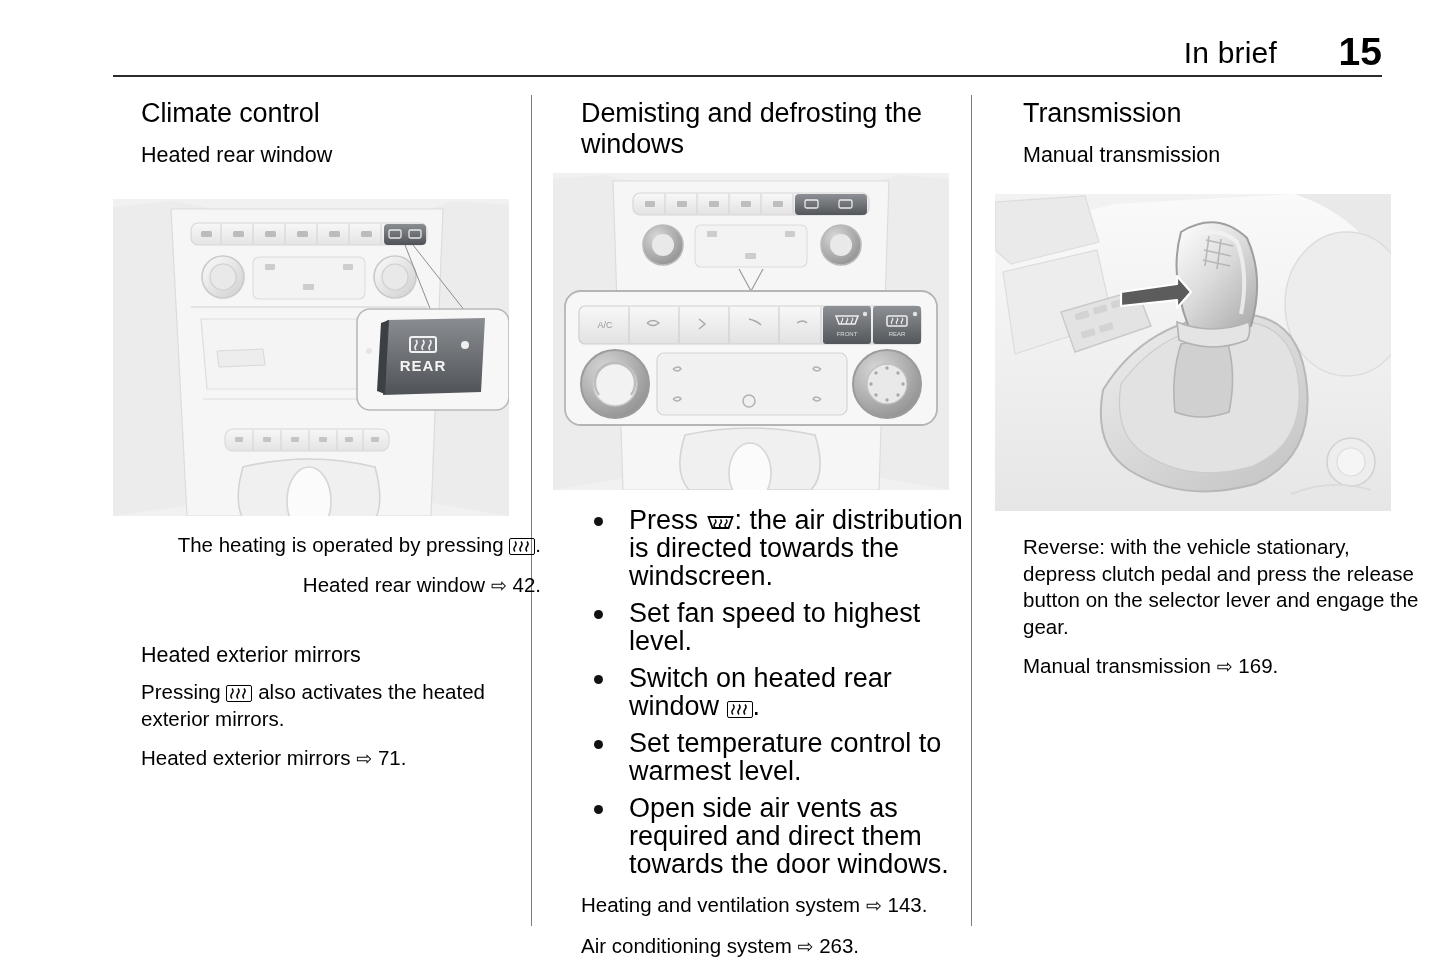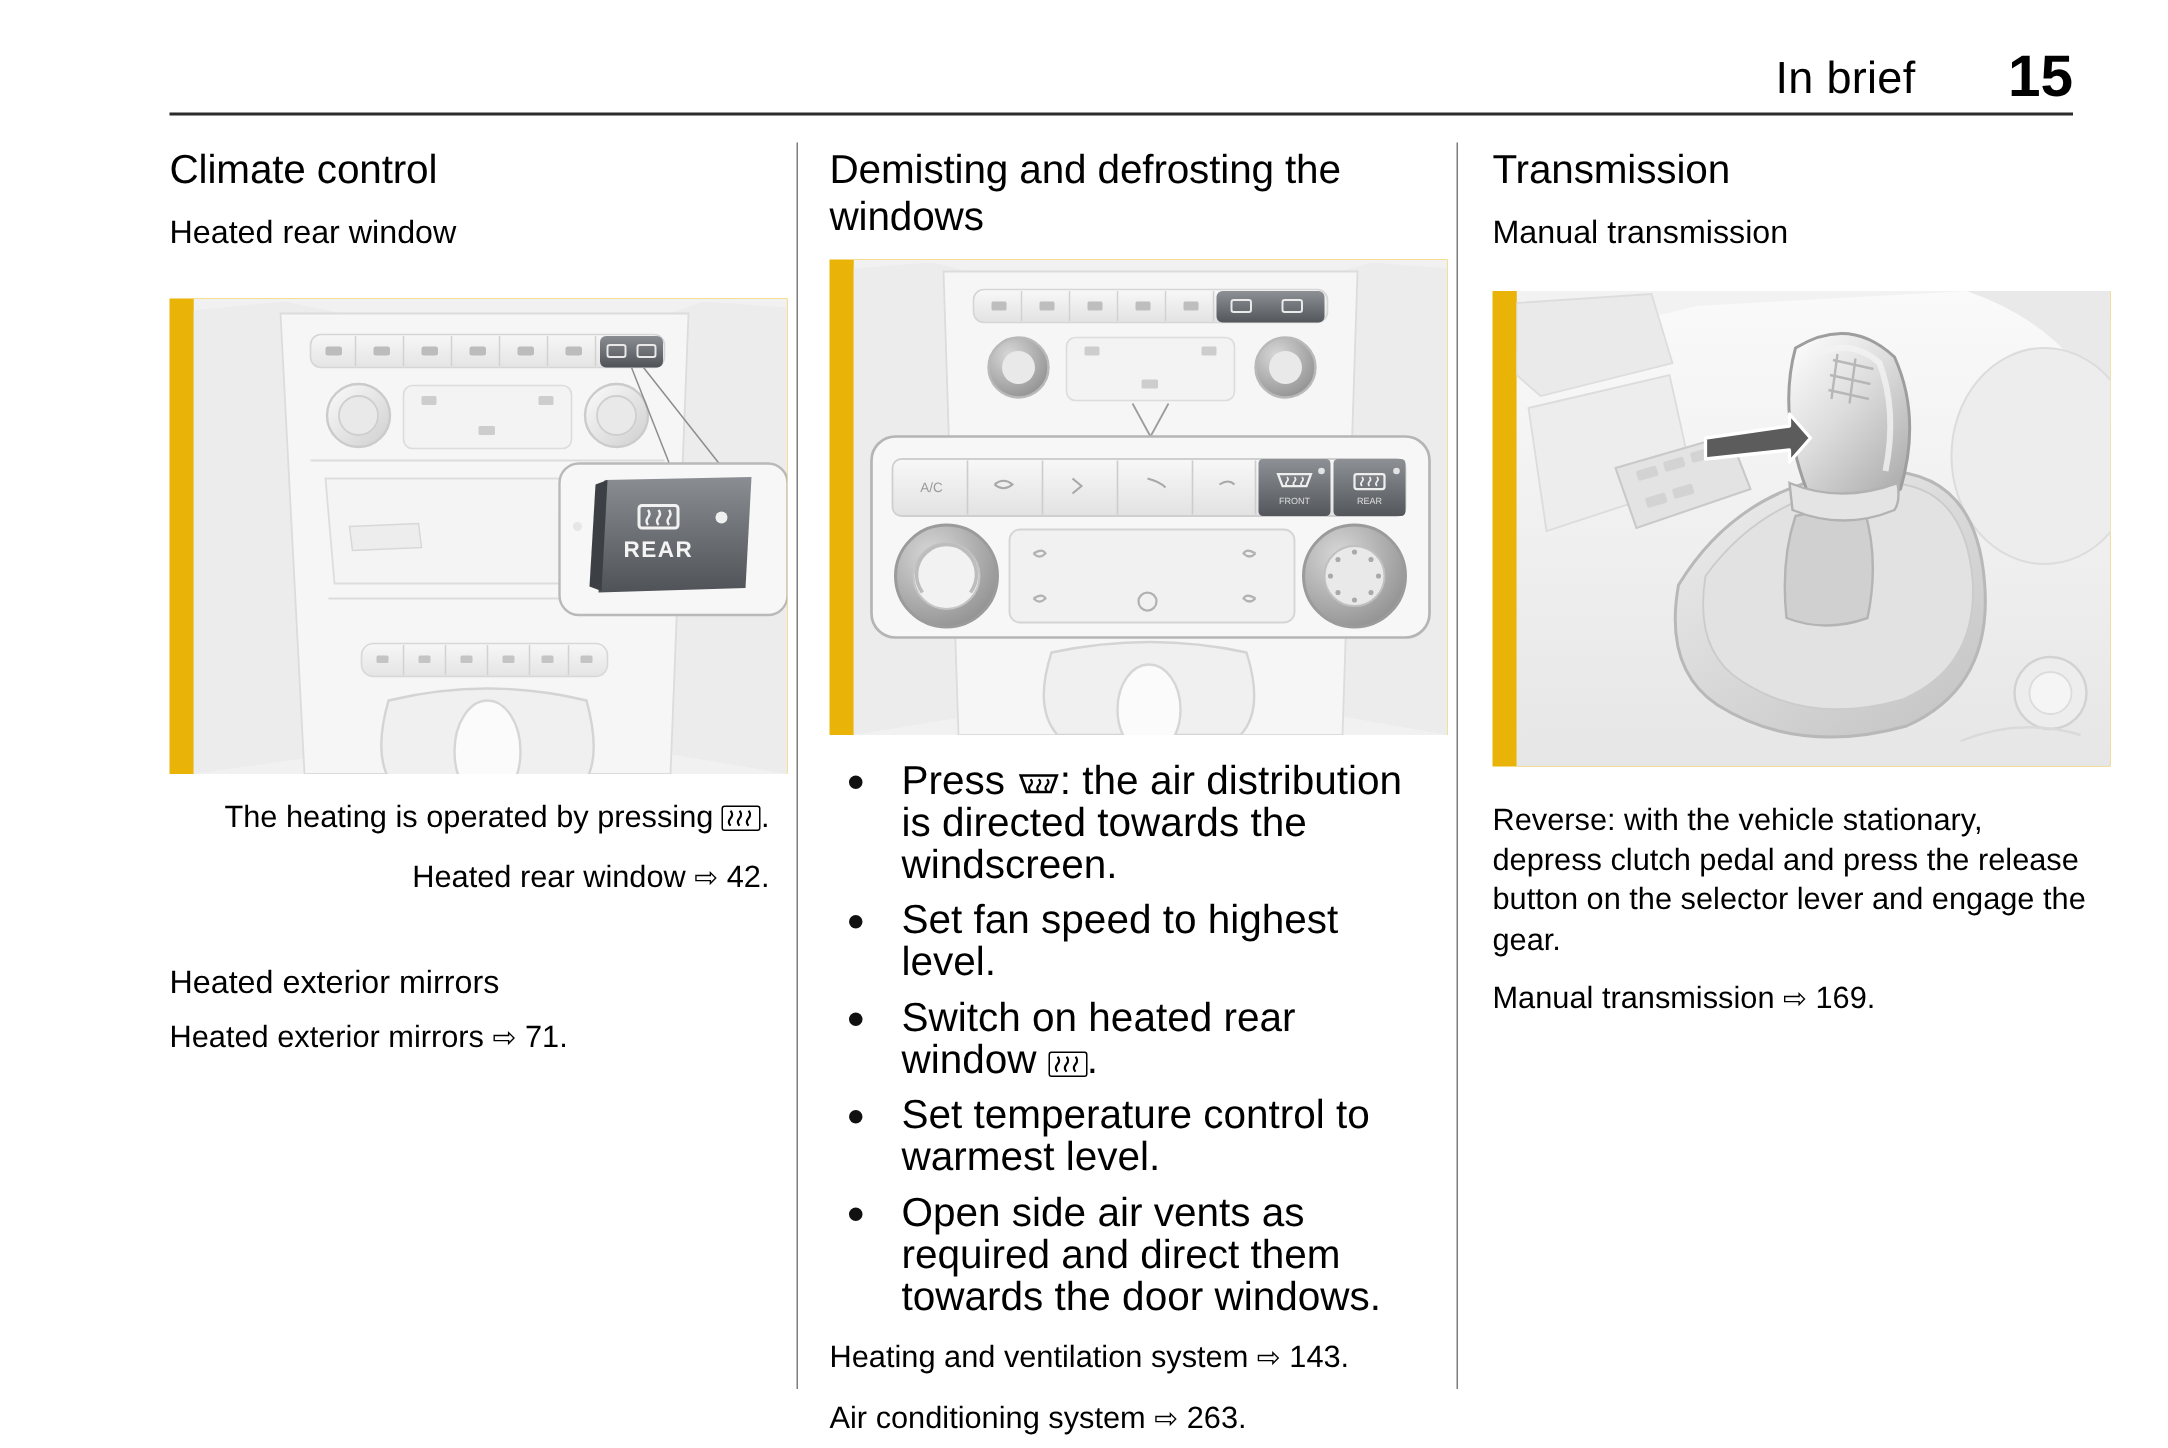--- a/index.html
+++ b/index.html
@@ -27,21 +27,21 @@
     position:absolute;left:113px;top:75px;width:1269px;height:0;
     border-top:2.6px solid #2b2b2b;
   }
 
   
   .vrule{position:absolute;top:95px;width:0;height:831px;border-left:1.7px solid #7d7d7d;}
   .vrule-1{left:531px;}
   .vrule-2{left:971px;}
 
   
-  .col{position:absolute;top:98px;width:396px;}
+  .col{position:absolute;top:98px;width:396px;margin-left:28px;}
   .col-1{left:113px;}
   .col-2{left:553px;}
   .col-3{left:995px;}
 
   h1.sect{
     font-size:27px;font-weight:400;margin:0 0 14px 0;line-height:31px;
     letter-spacing:-0.1px;
   }
   h2.sub{
     font-size:21.5px;font-weight:400;margin:0 0 11px 0;line-height:25px;
@@ -73,21 +73,21 @@
     position:absolute;left:0;top:0;width:24px;height:15px;
     border:1.8px solid #000;border-radius:2px;
   }
   .ico-rear svg{position:absolute;left:3px;top:2px;}
 
   
   .ico-wind{width:29px;height:18px;}
   .ico-wind svg{position:absolute;left:0;top:0;}
 
   
-  .fig{position:absolute;background:#eab308;overflow:hidden;padding-left:16px;}
+  .fig{position:absolute;background:#d946ef;overflow:hidden;}
   .fig-1{left:113px;top:199px;width:396px;height:317px;}
   .fig-2{left:553px;top:173px;width:396px;height:317px;}
   .fig-3{left:995px;top:194px;width:396px;height:317px;}
 
   .fig svg{display:block;width:100%;height:100%;}
 </style>
 </head>
 <body>
 
 <div class="page">
@@ -224,20 +224,34 @@
     </p>
     <p class="body">
       <span>Heated rear window</span>
       <span class="arrow">⇨</span>
       <span>42.</span>
     </p>
   </div>
 
   <div class="col" style="left:113px;top:643px;width:400px;">
     <h2 class="sub">Heated exterior mirrors</h2>
+    <p class="body">
+      <span>Pressing</span>
+      <span class="ico ico-rear">
+        <span class="bx"></span>
+        <svg width="20" height="12" viewBox="0 0 20 12">
+          <g stroke="#000" stroke-width="1.4" fill="none">
+            <path d="M3 1.5 q2.2 2.5 0 5 q-2.2 2.5 0 5"></path>
+            <path d="M9 1.5 q2.2 2.5 0 5 q-2.2 2.5 0 5"></path>
+            <path d="M15 1.5 q2.2 2.5 0 5 q-2.2 2.5 0 5"></path>
+          </g>
+        </svg>
+      </span>
+      <span>also activates the heated exterior mirrors.</span>
+    </p>
     <p class="body">
       <span>Heated exterior mirrors</span>
       <span class="arrow">⇨</span>
       <span>71.</span>
     </p>
   </div>
 
   <div class="col col-2">
     <h1 class="sect">Demisting and defrosting the windows</h1>
   </div>

